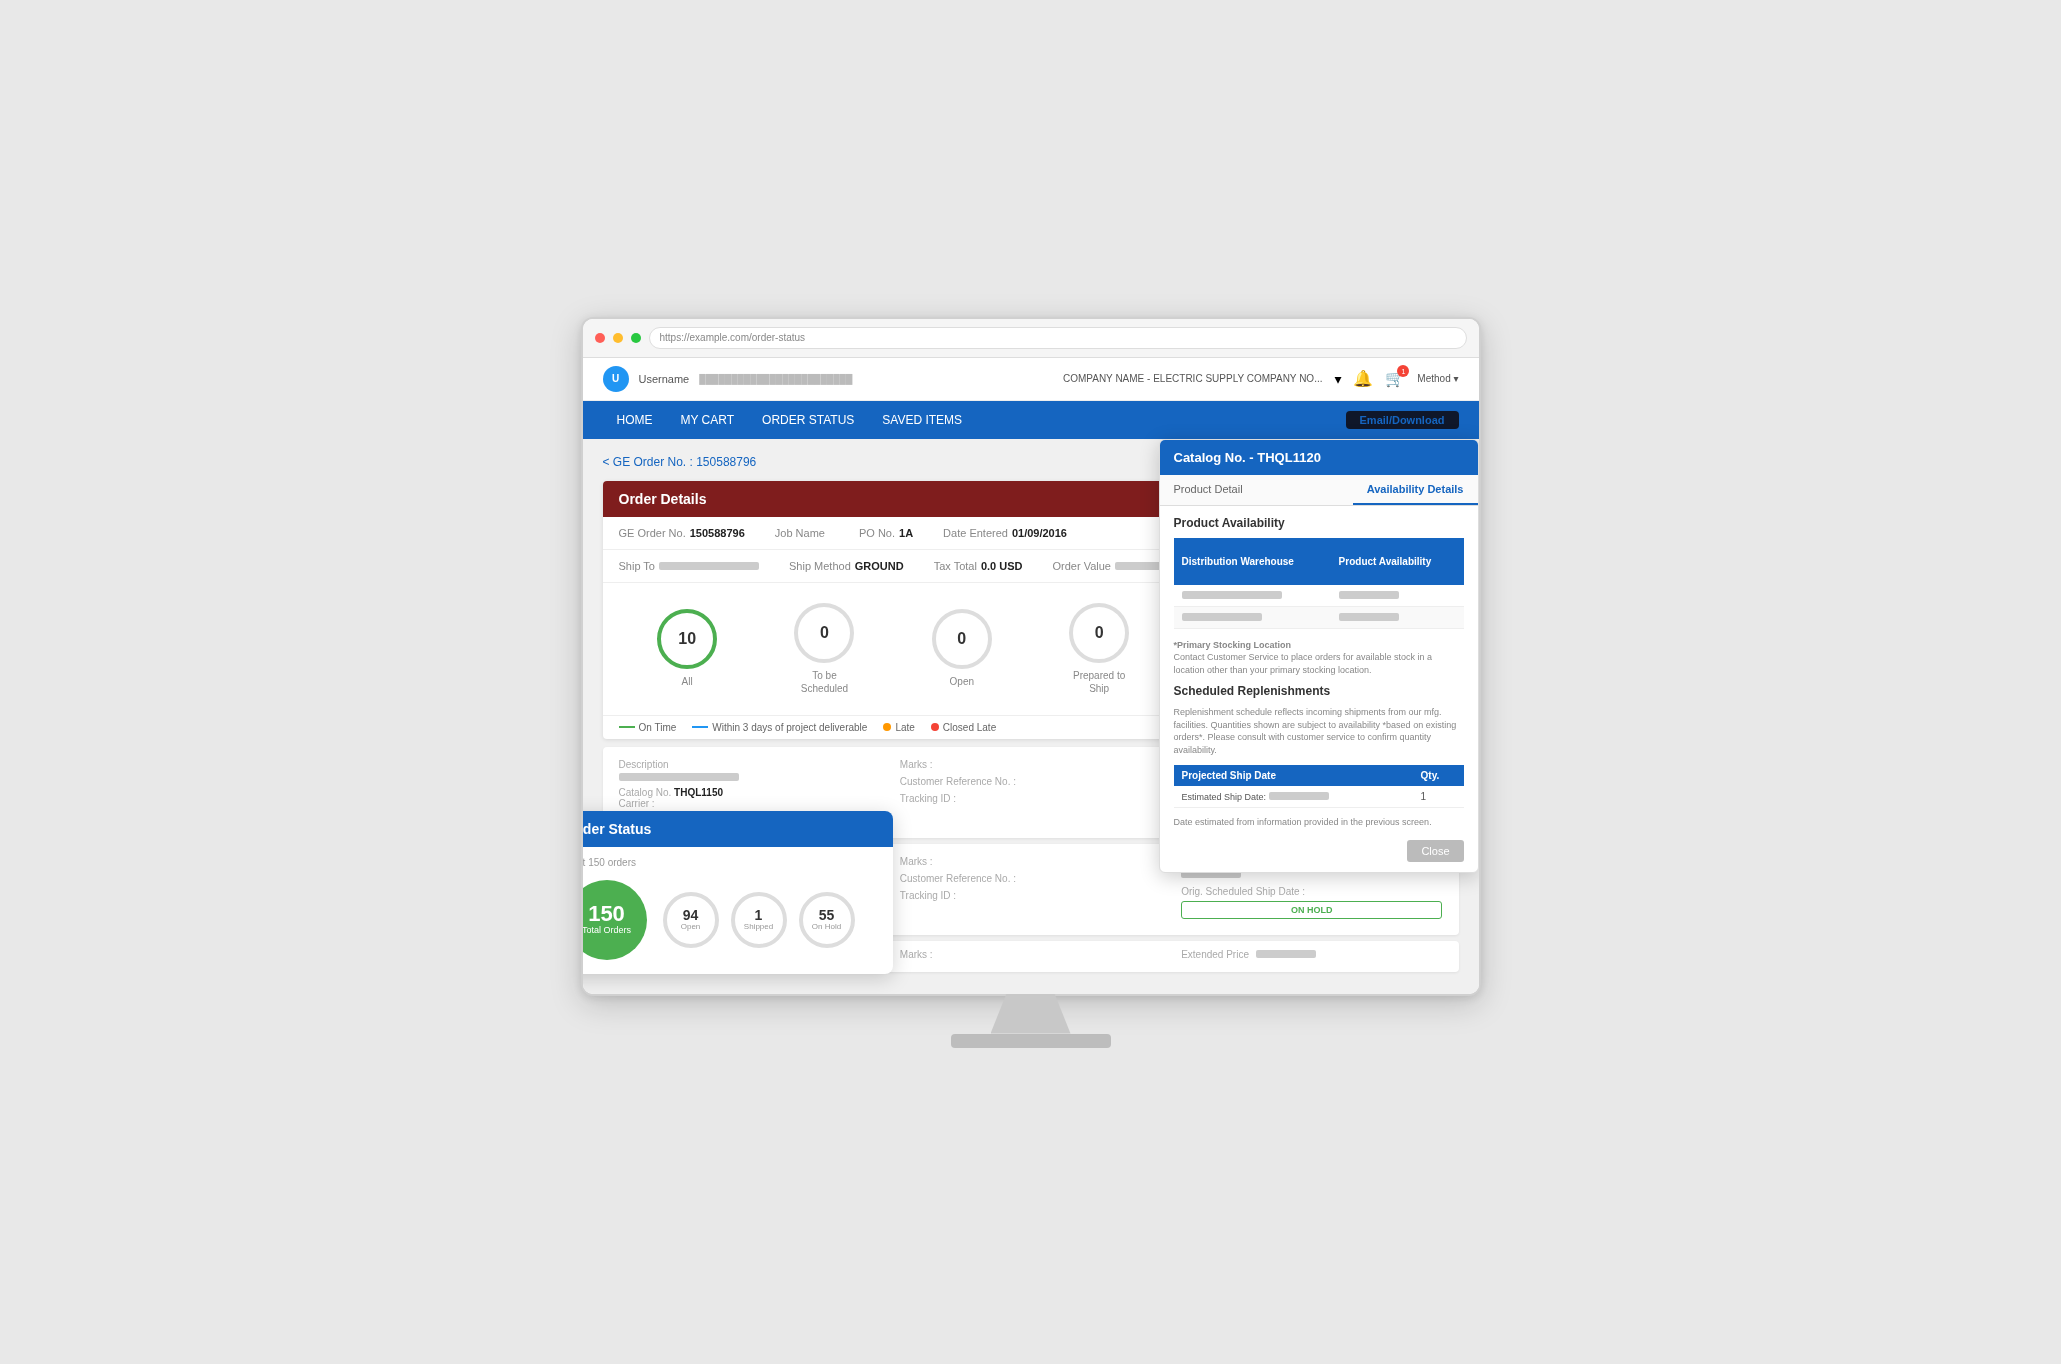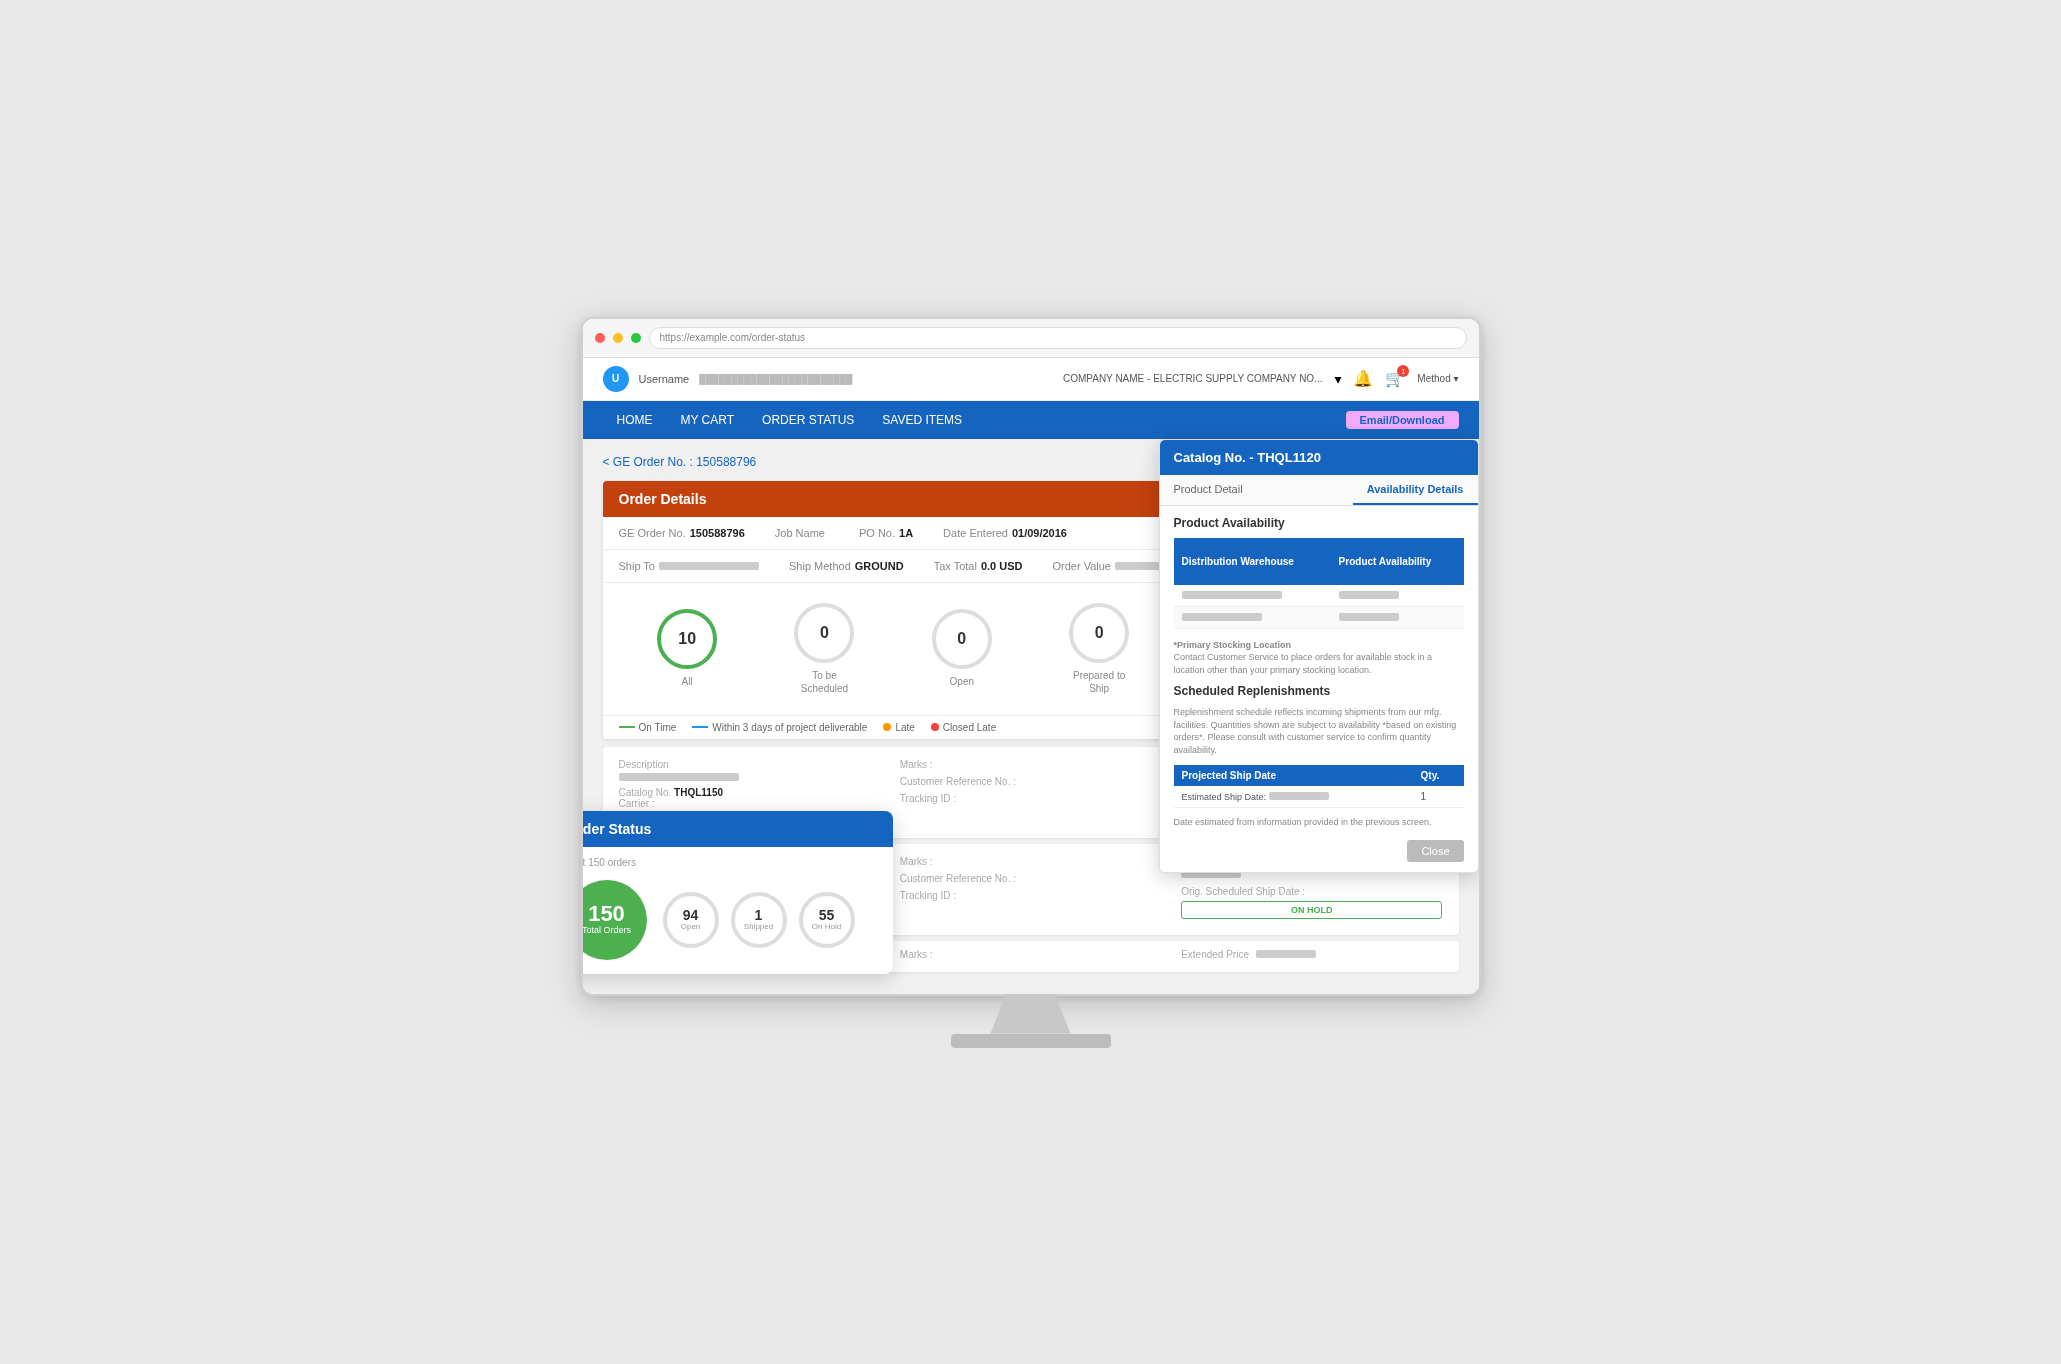--- a/index.html
+++ b/index.html
@@ -137,21 +137,21 @@
     }
     .nav-link {
       color: white;
       font-size: 12px;
       padding: 12px 14px;
       cursor: pointer;
       text-decoration: none;
       font-weight: 500;
     }
     .email-download-btn {
-      background: #f0abfc;
+      background: #0f172a;
       color: #1565C0;
       border: none;
       padding: 3px 14px;
       border-radius: 4px;
       font-size: 11px;
       font-weight: bold;
       cursor: pointer;
     }
 
     
@@ -172,21 +172,21 @@
 
     
     .order-details-card {
       background: white;
       border-radius: 4px;
       overflow: hidden;
       box-shadow: 0 1px 4px rgba(0,0,0,0.1);
       margin-bottom: 8px;
     }
     .card-header {
-      background: #c2410c;
+      background: #7f1d1d;
       color: white;
       padding: 10px 16px;
       font-size: 14px;
       font-weight: bold;
     }
     .order-info-row {
       display: flex;
       gap: 30px;
       padding: 10px 16px;
       border-bottom: 1px solid #eee;

